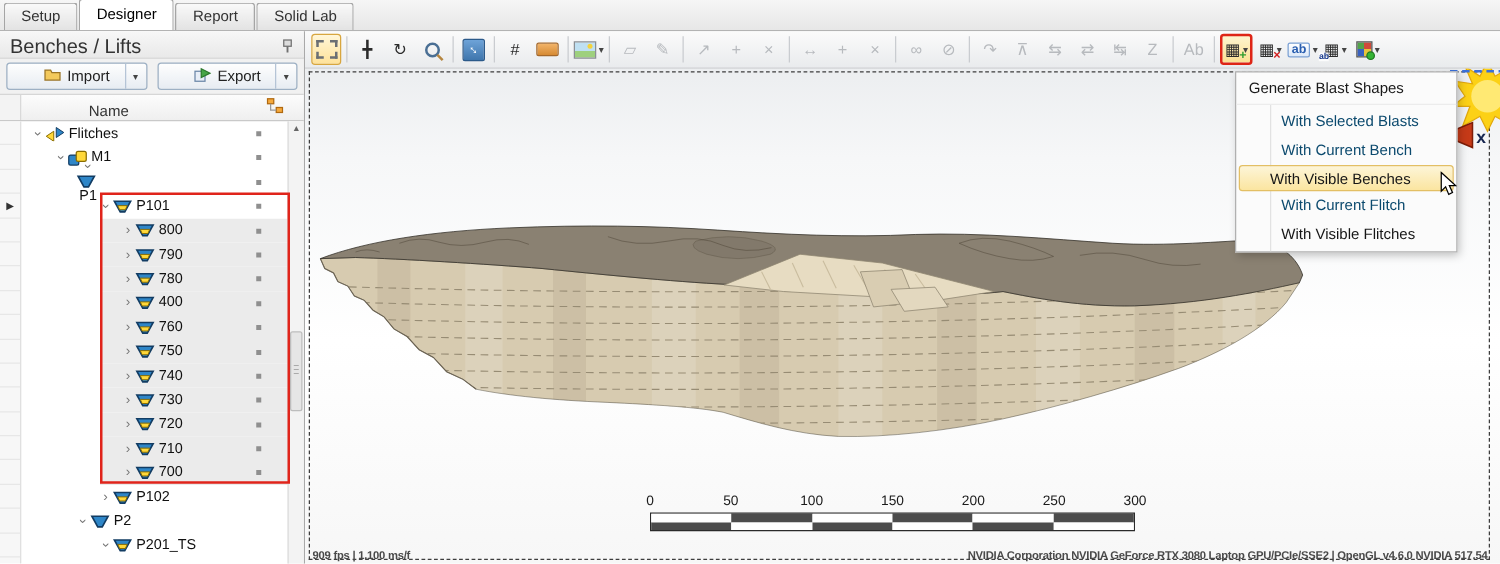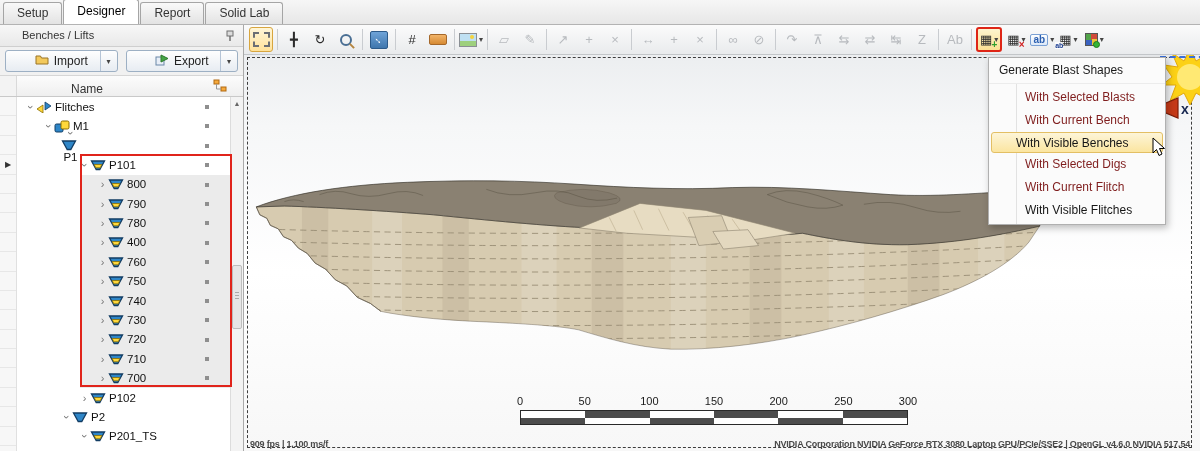--- a/index.html
+++ b/index.html
@@ -10,21 +10,21 @@
     background:linear-gradient(#f6f6f6,#e7e7e7);border-bottom:1px solid #b3b3b3;
     display:flex;align-items:flex-end;padding-left:3px;}
   .tab{height:21px;line-height:20px;padding:0 13px;font-size:12px;color:#333;
     background:linear-gradient(#f9f9f9,#e3e3e3);border:1px solid #a5a5a5;border-bottom:none;
     border-radius:3px 3px 0 0;margin-right:1px;}
   .tab.active{background:#fff;height:24px;line-height:22px;position:relative;z-index:2;color:#000;}
   
   #sidebar{position:absolute;left:0;top:25px;width:244px;bottom:0;background:#fff;
     border-right:1px solid #a9a9a9;box-sizing:border-box;}
   .sb-header{height:22px;background:linear-gradient(#f7f7f7,#e9e9e9);border-bottom:1px solid #cfcfcf;
-    font-size:11px;color:#333;padding:4px 6px 0 22px;box-sizing:border-box;position:relative;}
+    font-size:16px;color:#333;padding:4px 6px 0 8px;box-sizing:border-box;position:relative;}
   .sb-header .pin{position:absolute;right:8px;top:5px;}
   .sb-buttons{height:29px;background:#f1f1f1;border-bottom:1px solid #d6d6d6;display:flex;gap:8px;
     padding:3px 5px;box-sizing:border-box;}
   .btn{flex:1;display:flex;align-items:center;justify-content:center;gap:5px;
     background:linear-gradient(#fefefe,#e7ecf2);border:1px solid #9db0c4;border-radius:3px;
     font-size:12px;color:#222;position:relative;}
   .btn .split{position:absolute;right:0;top:0;bottom:0;width:16px;border-left:1px solid #b5c4d6;
     display:flex;align-items:center;justify-content:center;font-size:8px;color:#444;}
   .name-header{position:absolute;left:0;top:51px;right:0;height:21px;box-sizing:border-box;
     background:linear-gradient(#fcfcfc,#efefef);border-bottom:1px solid #c9c9c9;display:flex;align-items:flex-end;}
@@ -108,21 +108,21 @@
   .seg{flex:1;background:#fff;}
   .seg.dark{background:#4c4c4c;}
   
   #menu{position:absolute;left:744px;top:2px;width:176px;background:#fbfbfb;border:1px solid #b0b0b0;
     box-shadow:2px 3px 7px rgba(0,0,0,.25);z-index:20;}
   .menu-title{height:25px;line-height:25px;padding-left:10px;font-size:12px;color:#1a1a1a;
     border-bottom:1px solid #ececec;}
   .menu-list{position:relative;padding:2px 0;}
   .menu-list::before{content:"";position:absolute;left:27px;top:0;bottom:0;width:1px;background:#e2e2e2;}
   .mi{height:23px;line-height:23px;padding-left:36px;font-size:12px;color:#161616;position:relative;}
-  .mi.disabled{color:#7f1d1d;}
+  .mi.disabled{color:#0c4a6e;}
   .mi.hover{background:linear-gradient(#fdf5d8,#fbe5a0);border:1px solid #e3bf64;border-radius:3px;
     margin:0 2px;height:21px;line-height:21px;padding-left:24px;box-sizing:border-box;}
   #sunicon{position:absolute;left:916px;top:-8px;z-index:4;}
   #axisicon{position:absolute;left:908px;top:40px;z-index:4;}
   #cursor{position:absolute;left:908px;top:82px;z-index:30;}
 </style>
 </head>
 <body>
 
 <div id="tabbar">
@@ -749,21 +749,20 @@
       <text x="29" y="19" font-family="Liberation Sans, sans-serif" font-size="14" font-weight="bold" fill="#15254f">x</text>
     </svg>
   </div>
 
   <div id="menu">
     <div class="menu-title">Generate Blast Shapes</div>
     <div class="menu-list" id="menu-list">
         <div class="mi disabled">With Selected Blasts</div>
         <div class="mi disabled">With Current Bench</div>
         <div class="mi hover">With Visible Benches</div>
-        <div class="mi disabled">With Selected Digs</div>
         <div class="mi disabled">With Current Flitch</div>
         <div class="mi">With Visible Flitches</div>
       </div>
   </div>
 
   <div id="cursor">
     <svg width="14" height="20">
         <path d="M1,1 L1,16 L4.5,12.5 L7,18.5 L10,17 L7.5,11.5 L12.5,11.5 Z" fill="#fff" stroke="#000" stroke-width="1"></path>
       </svg>
   </div>

